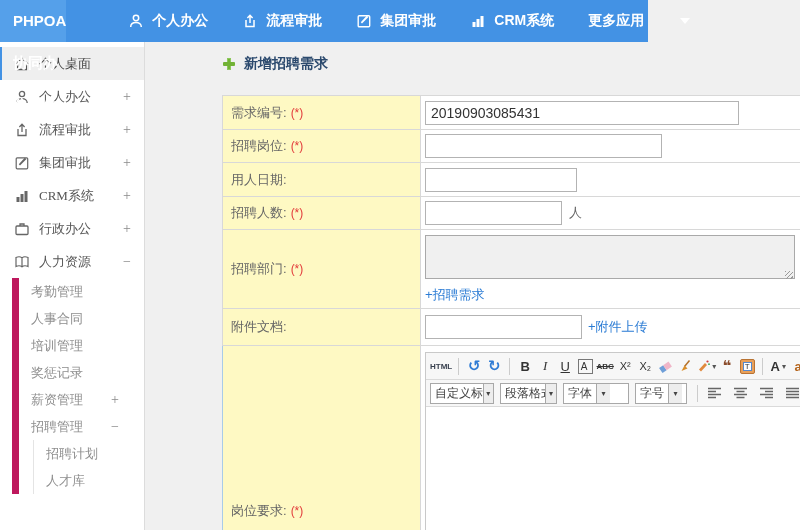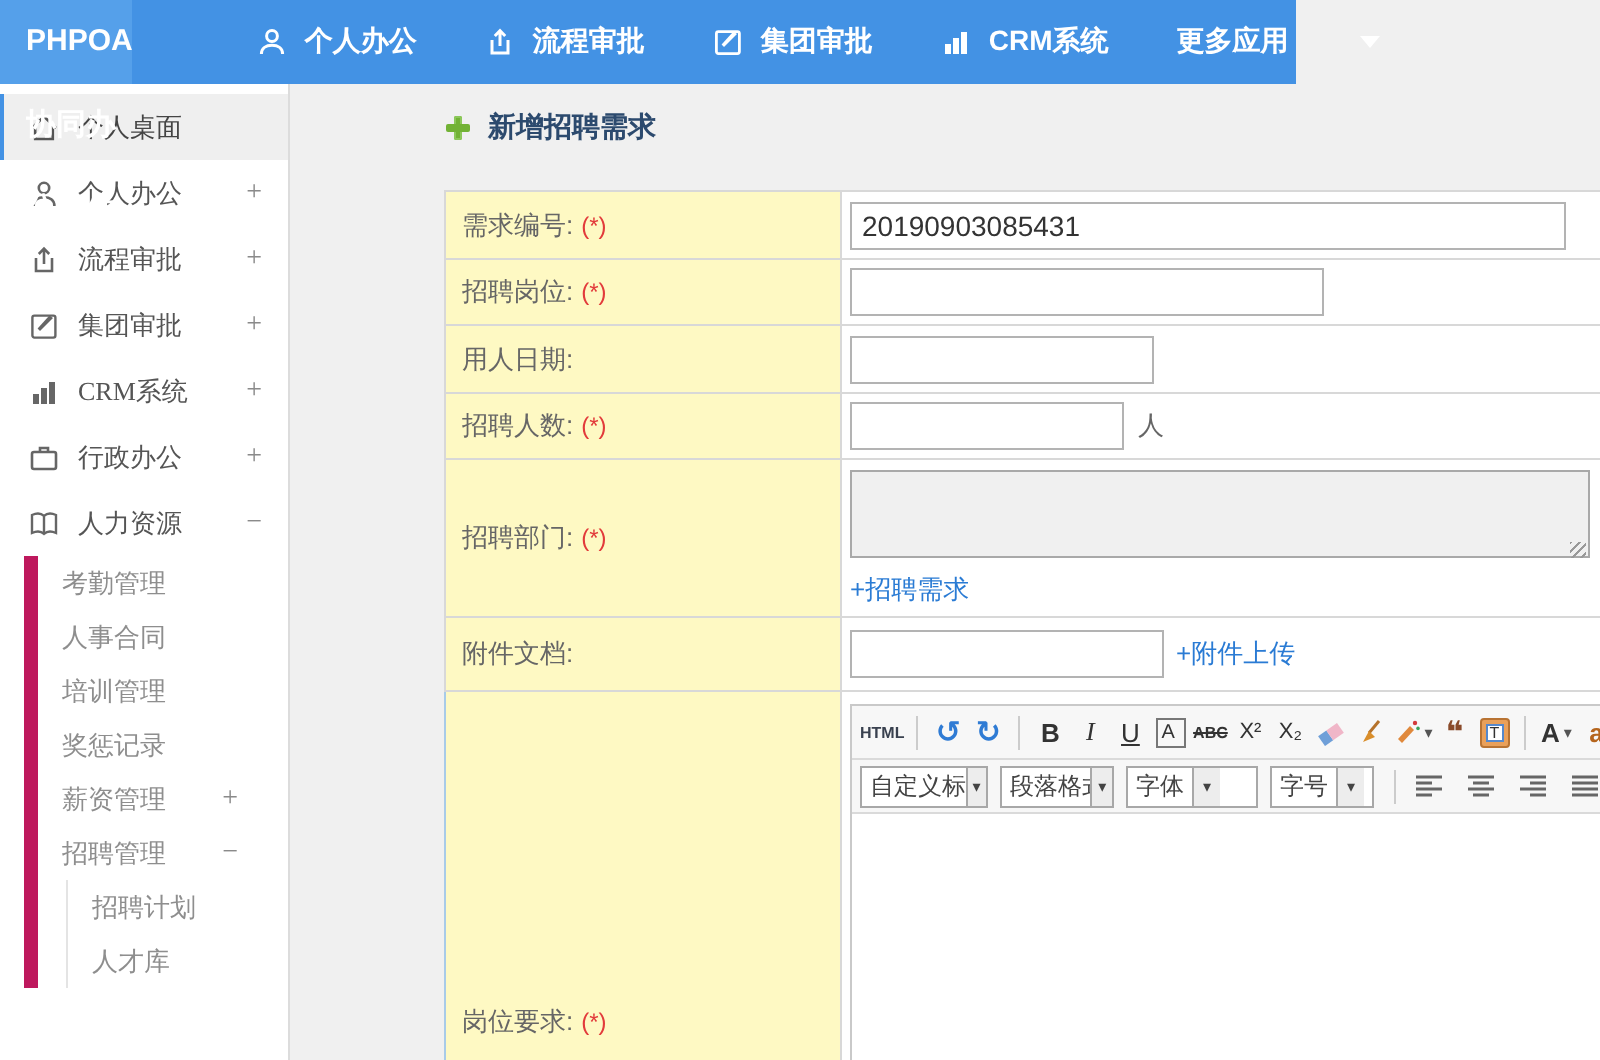--- a/index.html
+++ b/index.html
@@ -55,21 +55,21 @@
   .fl { width:198px; flex:none; border-right:1px solid #d8d8d8; background:#fef9c3;
     display:flex; align-items:center; gap:4px; padding-left:8px; color:#666; font-size:13px; }
   .fv { flex:1; display:flex; align-items:center; padding:4px 0 4px 4px; background:#fff; }
   .r-h34 { min-height:33px; } .r-h35 { min-height:34px; }
   .r-dept { min-height:63px; } .r-file { min-height:37px; }
   .r-editor { min-height:330px; }
   .r-editor { border-left:1px solid #a8cbe8; margin-left:-1px; }
   .req { color:#e23b3b; font-size:12px; }
   .txt-input { height:24px; border:1px solid #b3b3b3; padding:0 5px; font-size:14px;
     color:#333; background:#fff; font-family:inherit; }
-  .w-code { width:358px; } .w-post { width:237px; } .w-date { width:152px; }
+  .w-code { width:314px; } .w-post { width:237px; } .w-date { width:152px; }
   .w-num { width:137px; } .w-file { width:157px; }
   .suffix { margin-left:7px; color:#666; }
   a.blue-link { color:#2a7bd4; text-decoration:none; font-size:13px; cursor:pointer; }
   .fv-col { flex-direction:column; align-items:flex-start; padding-top:5px; }
   .ta-wrap { position:relative; }
   .dept-textarea { width:370px; height:44px; background:#f0f0f0; border:1px solid #a9a9a9;
     resize:none; font-family:inherit; }
   .ta-wrap::after { content:""; position:absolute; right:2px; bottom:3px; width:8px; height:8px;
     background:repeating-linear-gradient(135deg,#999 0 1px,transparent 1px 3px); }
   .ta-wrap { margin-bottom:4px; }

